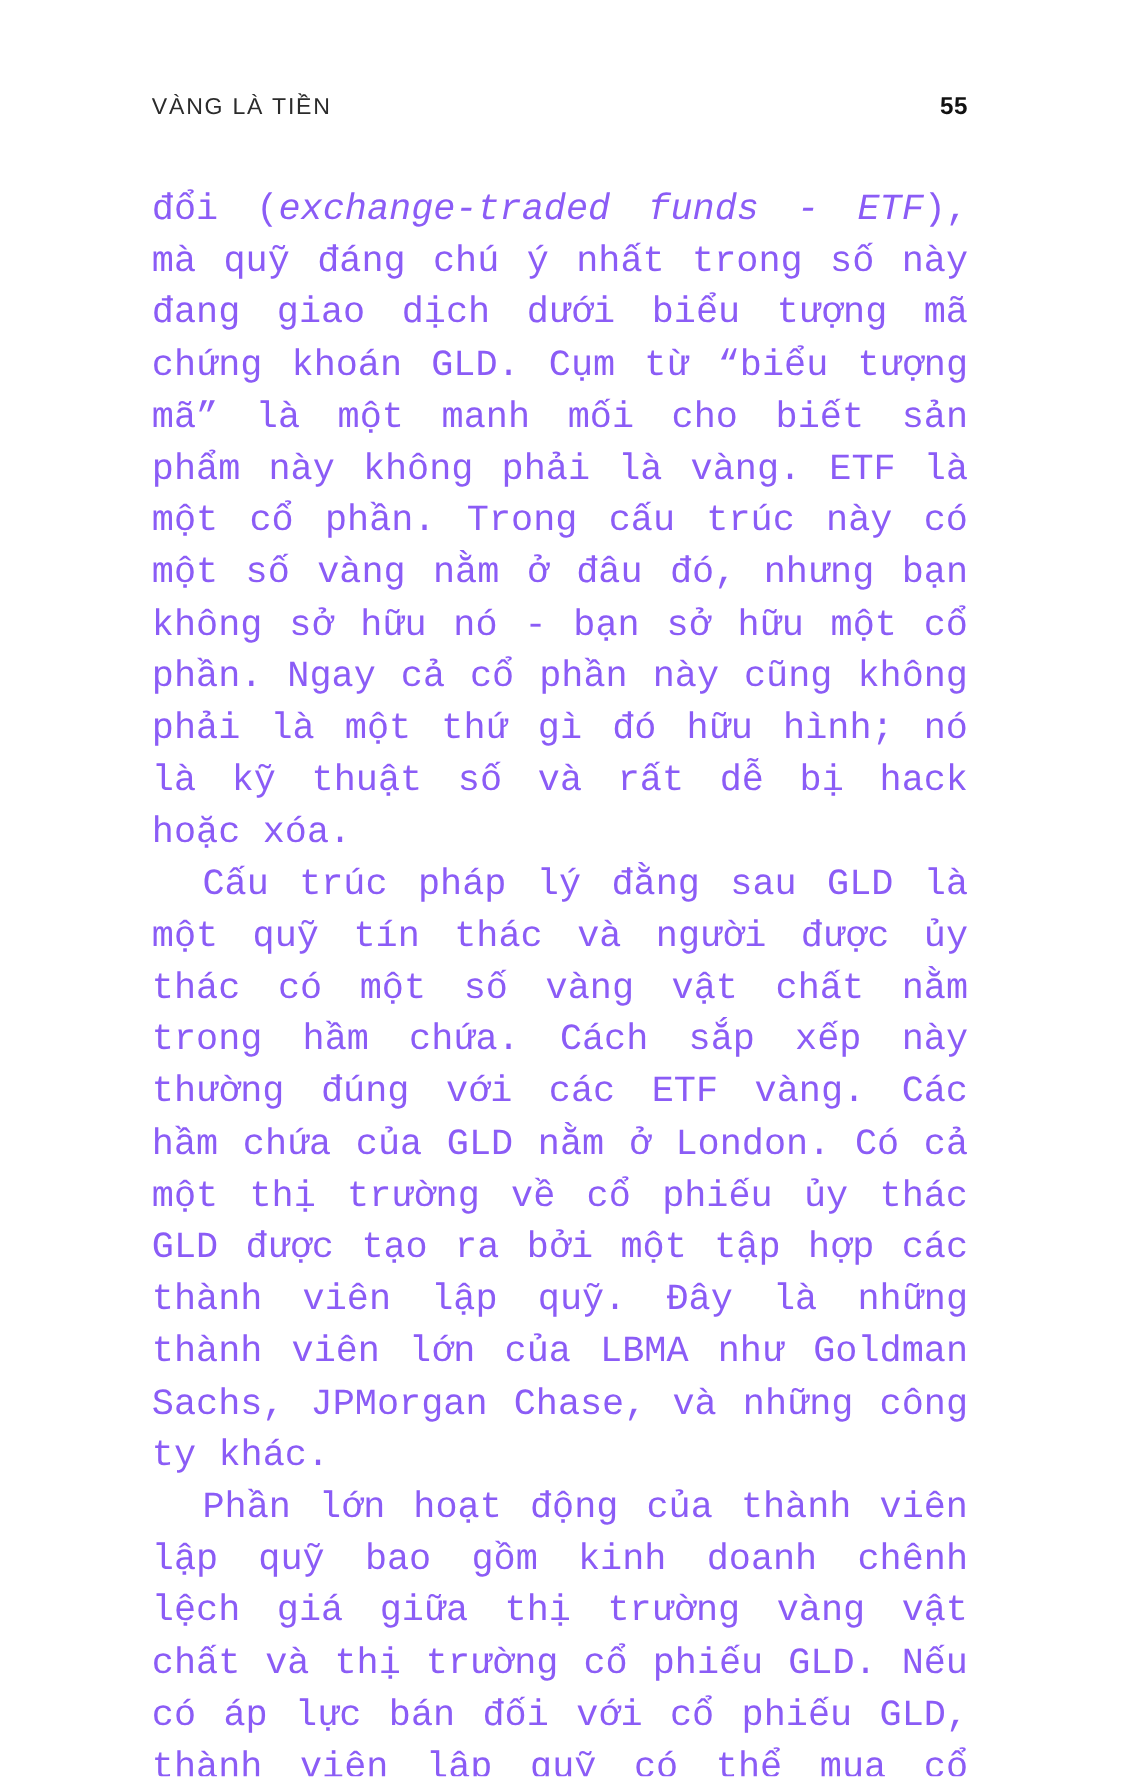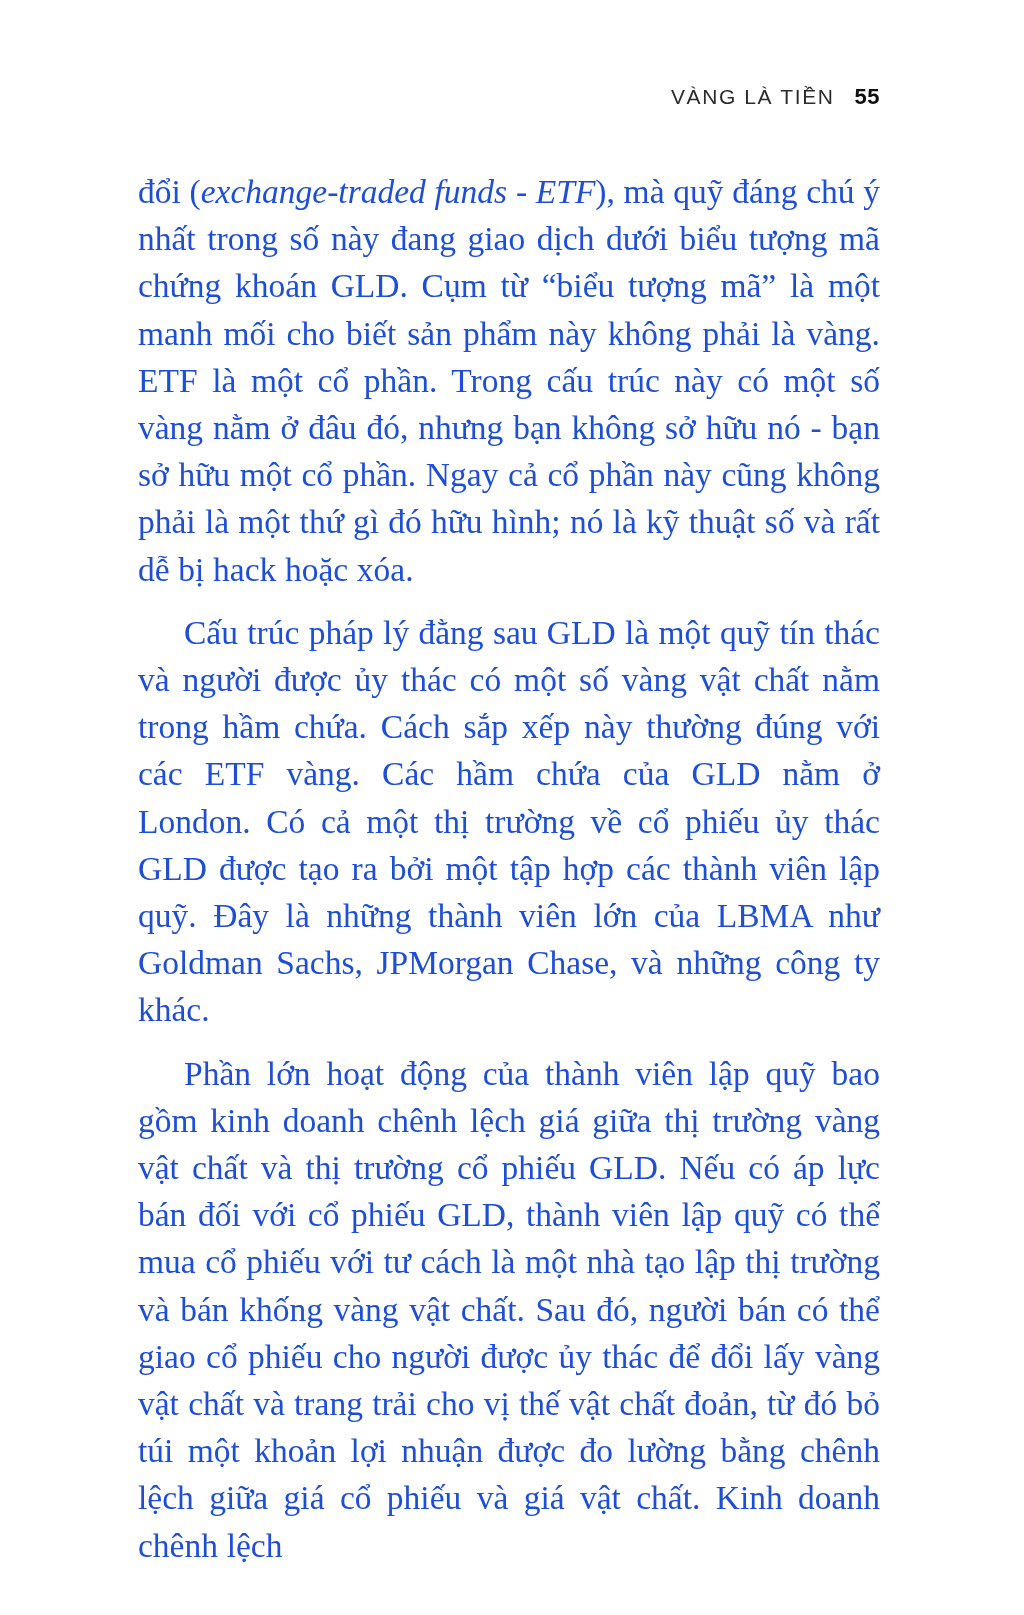--- a/index.html
+++ b/index.html
@@ -14,21 +14,21 @@
     background: #ffffff;
     overflow: hidden;
     box-sizing: border-box;
   }
   .running-head {
     position: absolute;
     top: 84px;
     left: 138px;
     right: 144px;
     display: flex;
-    justify-content: flex-end;
+    justify-content: space-between;
     align-items: baseline;
     font-family: "Liberation Sans", sans-serif;
   }
   .running-head-title {
     font-size: 21px;
     letter-spacing: 1.6px;
     color: #2b2b2b;
     font-weight: 400;
   }
   .running-head-folio {
@@ -39,35 +39,35 @@
     letter-spacing: 0.5px;
   }
   .text-block {
     position: absolute;
     top: 168px;
     left: 138px;
     width: 742px;
   }
   p.para {
     margin: 0;
-    font-family: Liberation Serif, serif;
+    font-family: Liberation Mono, monospace;
     font-size: 33.5px;
     line-height: 47.2px;
-    color: #1d4ed8;
+    color: #8b5cf6;
     text-align: justify;
     text-justify: inter-word;
     -webkit-hyphens: none;
     hyphens: none;
     word-spacing: 0.3px;
   }
   p.para.indent {
     text-indent: 46px;
   }
   p.para + p.para {
-    margin-top: 16px;
+    margin-top: 0;
   }
   em.inline-italic {
     font-style: italic;
   }
 </style>
 </head>
 <body>
 
 <div class="page">
 

